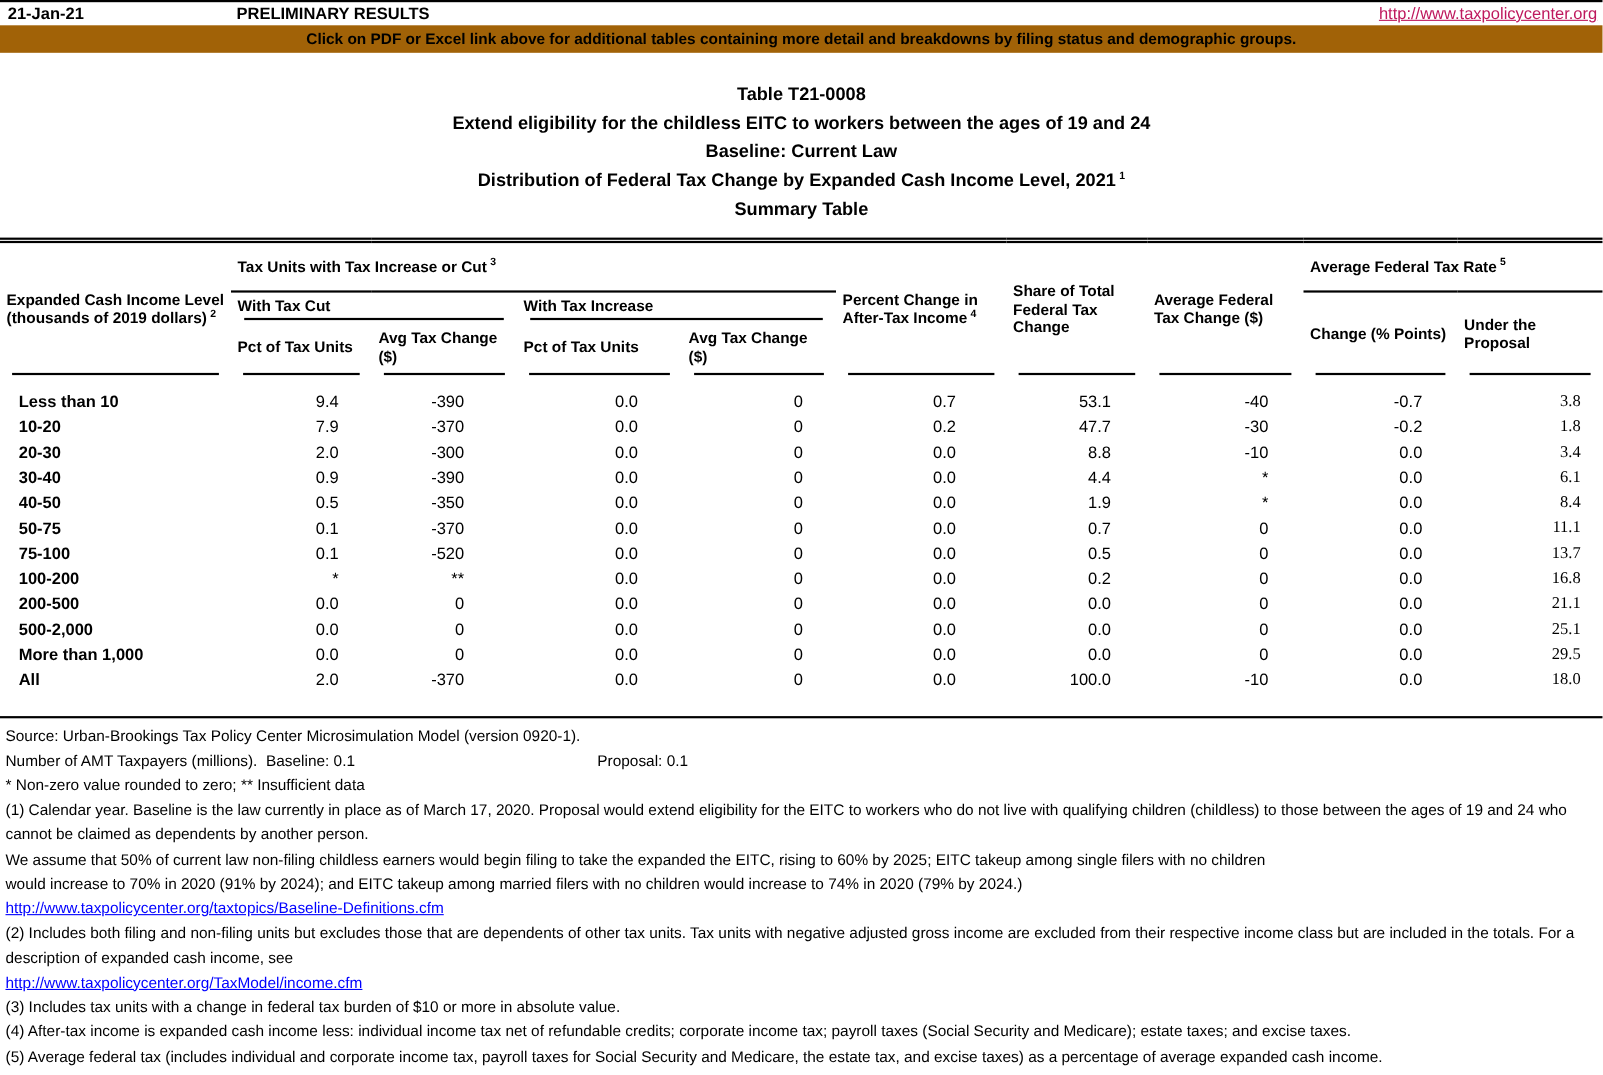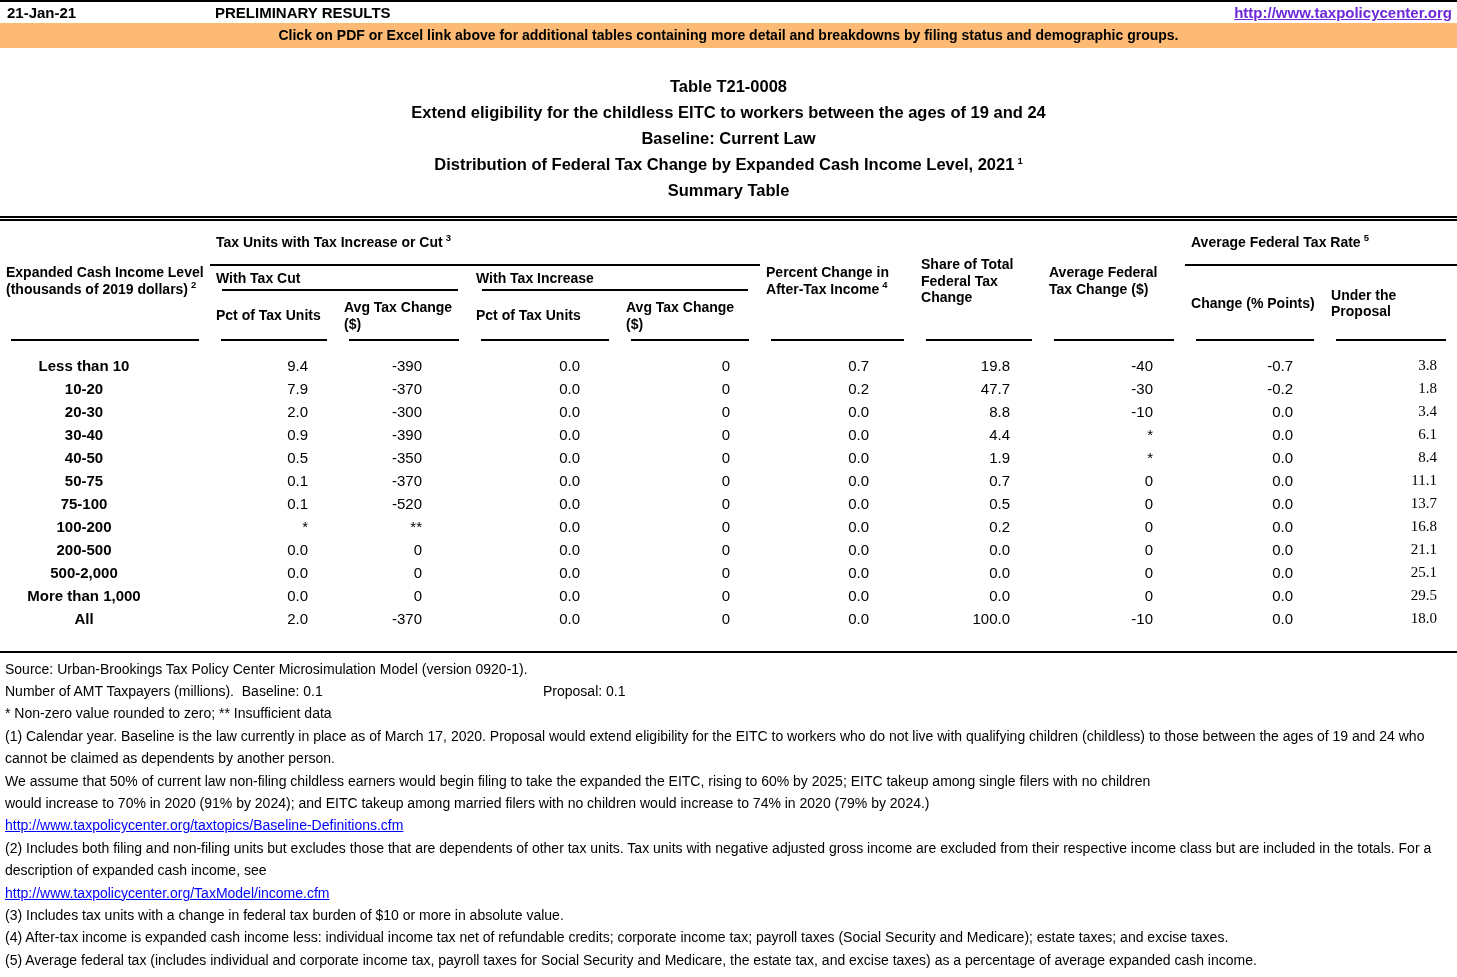--- a/index.html
+++ b/index.html
@@ -1,42 +1,42 @@
 <!DOCTYPE html>
 <html><head>
 <meta charset="utf-8">
 <style>
   html,body { margin:0; padding:0; background:#ffffff; }
   body { width:1457px; height:977px; font-family:"Liberation Sans", sans-serif; color:#000; overflow:hidden; }
 
   .top-rule { height:2px; background:#000; }
   .topbar { height:21px; display:flex; align-items:center; padding:0 5px 0 7px; font-size:15px; font-weight:bold; }
   .topbar .date { width:208px; }
-  .topbar .url { margin-left:auto; font-weight:bold; color:#6d28d9; text-decoration:underline; cursor:pointer; }
-
-  .banner { height:25px; line-height:25px; background:#fdba74; text-align:center; font-weight:bold; font-size:14px; }
+  .topbar .url { margin-left:auto; font-weight:normal; color:#be185d; text-decoration:underline; cursor:pointer; }
+
+  .banner { height:25px; line-height:25px; background:#a16207; text-align:center; font-weight:bold; font-size:14px; }
 
   .titles { margin-top:25px; text-align:center; font-weight:bold; font-size:16.5px; line-height:26px; }
 
   sup { font-size:9.5px; vertical-align:super; line-height:0; margin-left:3px; }
 
   table.data { border-collapse:collapse; table-layout:fixed; width:1457px; margin-top:13px; border-top:5px double #000; }
   table.data th { font-size:14px; font-weight:bold; text-align:left; vertical-align:middle; padding:2px 6px; line-height:16.5px; }
   tr.h1 { height:46px; } tr.h2 { height:26px; } tr.h3 { height:50px; }
   .grp { border-bottom:2px solid #000; }
   .sub { background:linear-gradient(#000,#000) bottom center / calc(100% - 24px) 2px no-repeat; }
   .bu  { background:linear-gradient(#000,#000) bottom center / calc(100% - 22px) 2px no-repeat; }
   .c1h { padding:2px 10px; }
   .pad6 { padding:2px 17px; }
   .nw { white-space:nowrap; }
 
   tbody tr { height:23px; }
   tbody td { font-size:15px; padding:0; line-height:23px; }
   tr.sp-row { height:13px; }
-  td.lbl { font-weight:bold; text-align:center; padding-right:42px; }
+  td.lbl { font-weight:bold; text-align:left; padding-right:42px;padding-left:17px; }
   td.num { text-align:right; }
   tbody td:nth-child(2){ padding-right:30px; }
   tbody td:nth-child(3){ padding-right:48px; }
   tbody td:nth-child(4){ padding-right:40px; }
   tbody td:nth-child(5){ padding-right:30px; }
   tbody td:nth-child(6){ padding-right:46px; }
   tbody td:nth-child(7){ padding-right:33px; }
   tbody td:nth-child(8){ padding-right:32px; }
   tbody td:nth-child(9){ padding-right:32px; }
   tbody td:nth-child(10){ padding-right:20px;font-family:Liberation Serif, serif; }
@@ -108,21 +108,21 @@
     <tr class="sp-row">
         <td colspan="10"></td>
       </tr>
     <tr>
       <td class="lbl">Less than 10</td>
       <td class="num">9.4</td>
       <td class="num">-390</td>
       <td class="num">0.0</td>
       <td class="num">0</td>
       <td class="num">0.7</td>
-      <td class="num">19.8</td>
+      <td class="num">53.1</td>
       <td class="num">-40</td>
       <td class="num">-0.7</td>
       <td class="num">3.8</td>
     </tr>
     <tr>
       <td class="lbl">10-20</td>
       <td class="num">7.9</td>
       <td class="num">-370</td>
       <td class="num">0.0</td>
       <td class="num">0</td>

